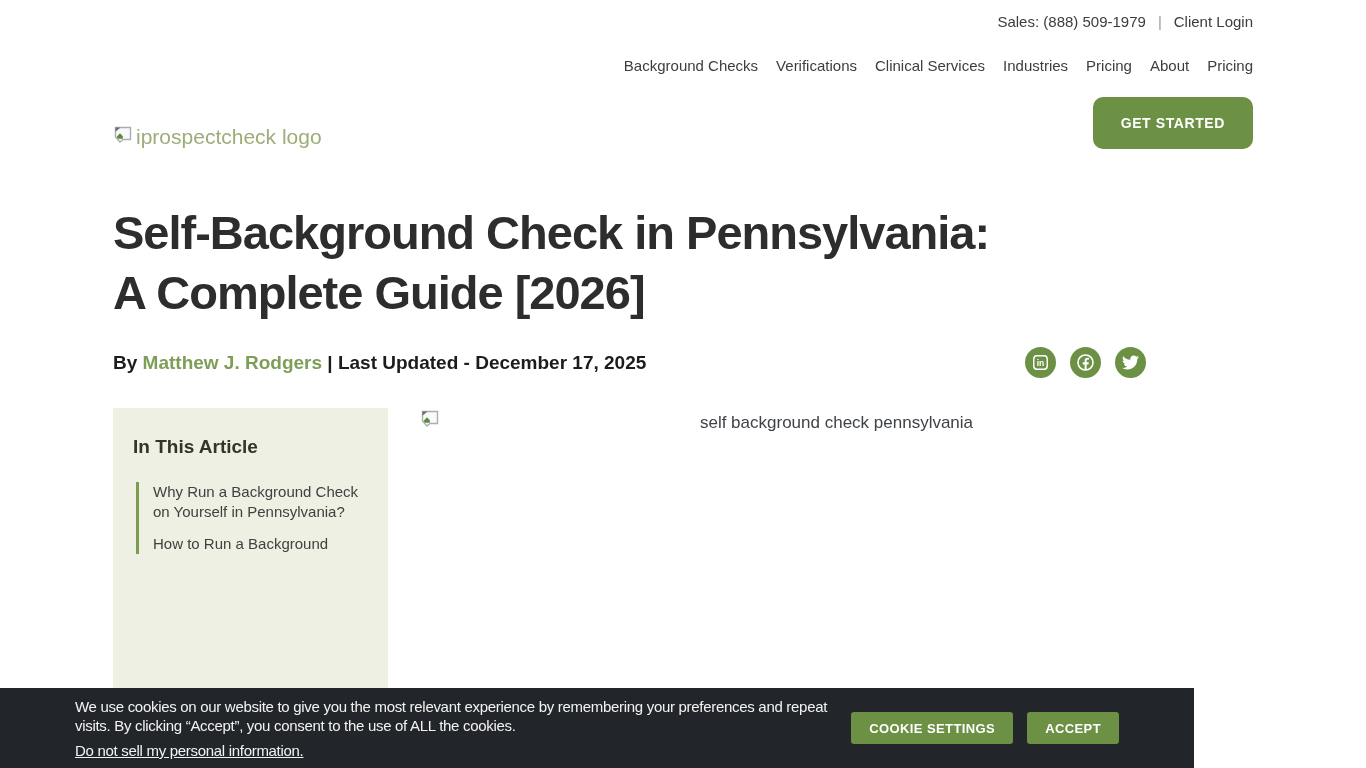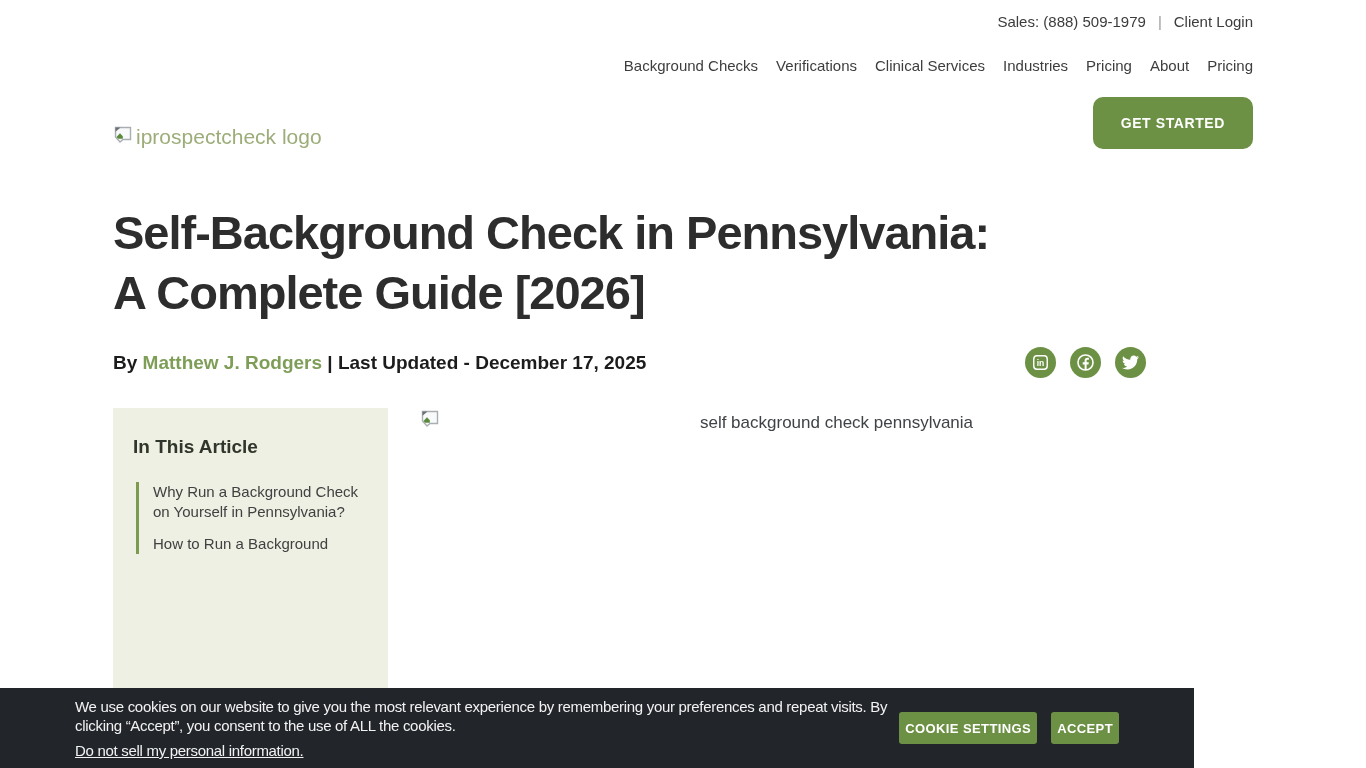--- a/index.html
+++ b/index.html
@@ -112,21 +112,21 @@
   }
   .cookie-link {
     display: inline-block; margin-top: 7px;
     color: #f2f2f2; font-size: 15px; letter-spacing: -0.3px;
     cursor: pointer;
   }
   .cookie-buttons { display: flex; gap: 14px; }
   .cookie-btn {
     background: #6d9144; color: #ffffff;
     border: none; border-radius: 3px;
-    height: 32px; padding: 0 6px;
+    height: 32px; padding: 0 18px;
     font-family: "Liberation Sans", sans-serif;
     font-size: 13px; font-weight: 700; letter-spacing: 0.4px;
     cursor: pointer; white-space: nowrap;
   }
 </style>
 </head>
 <body>
 
 <div class="topbar">
   <div class="container topbar-inner">

